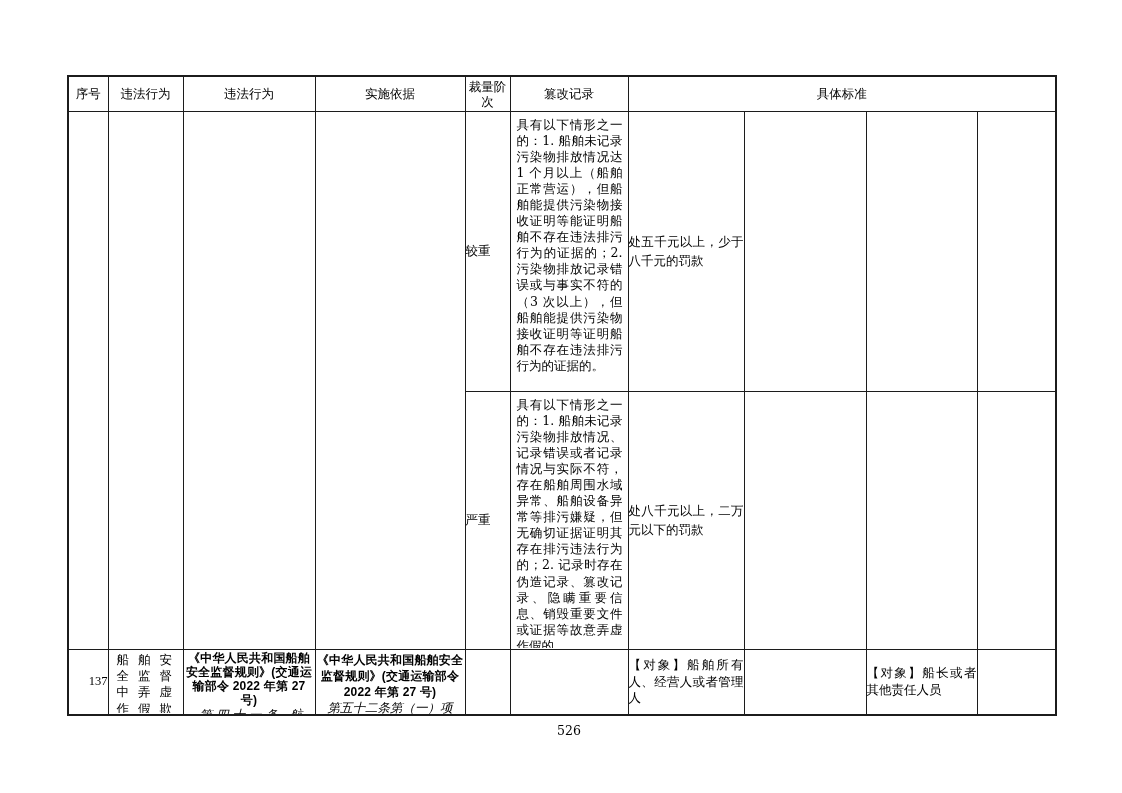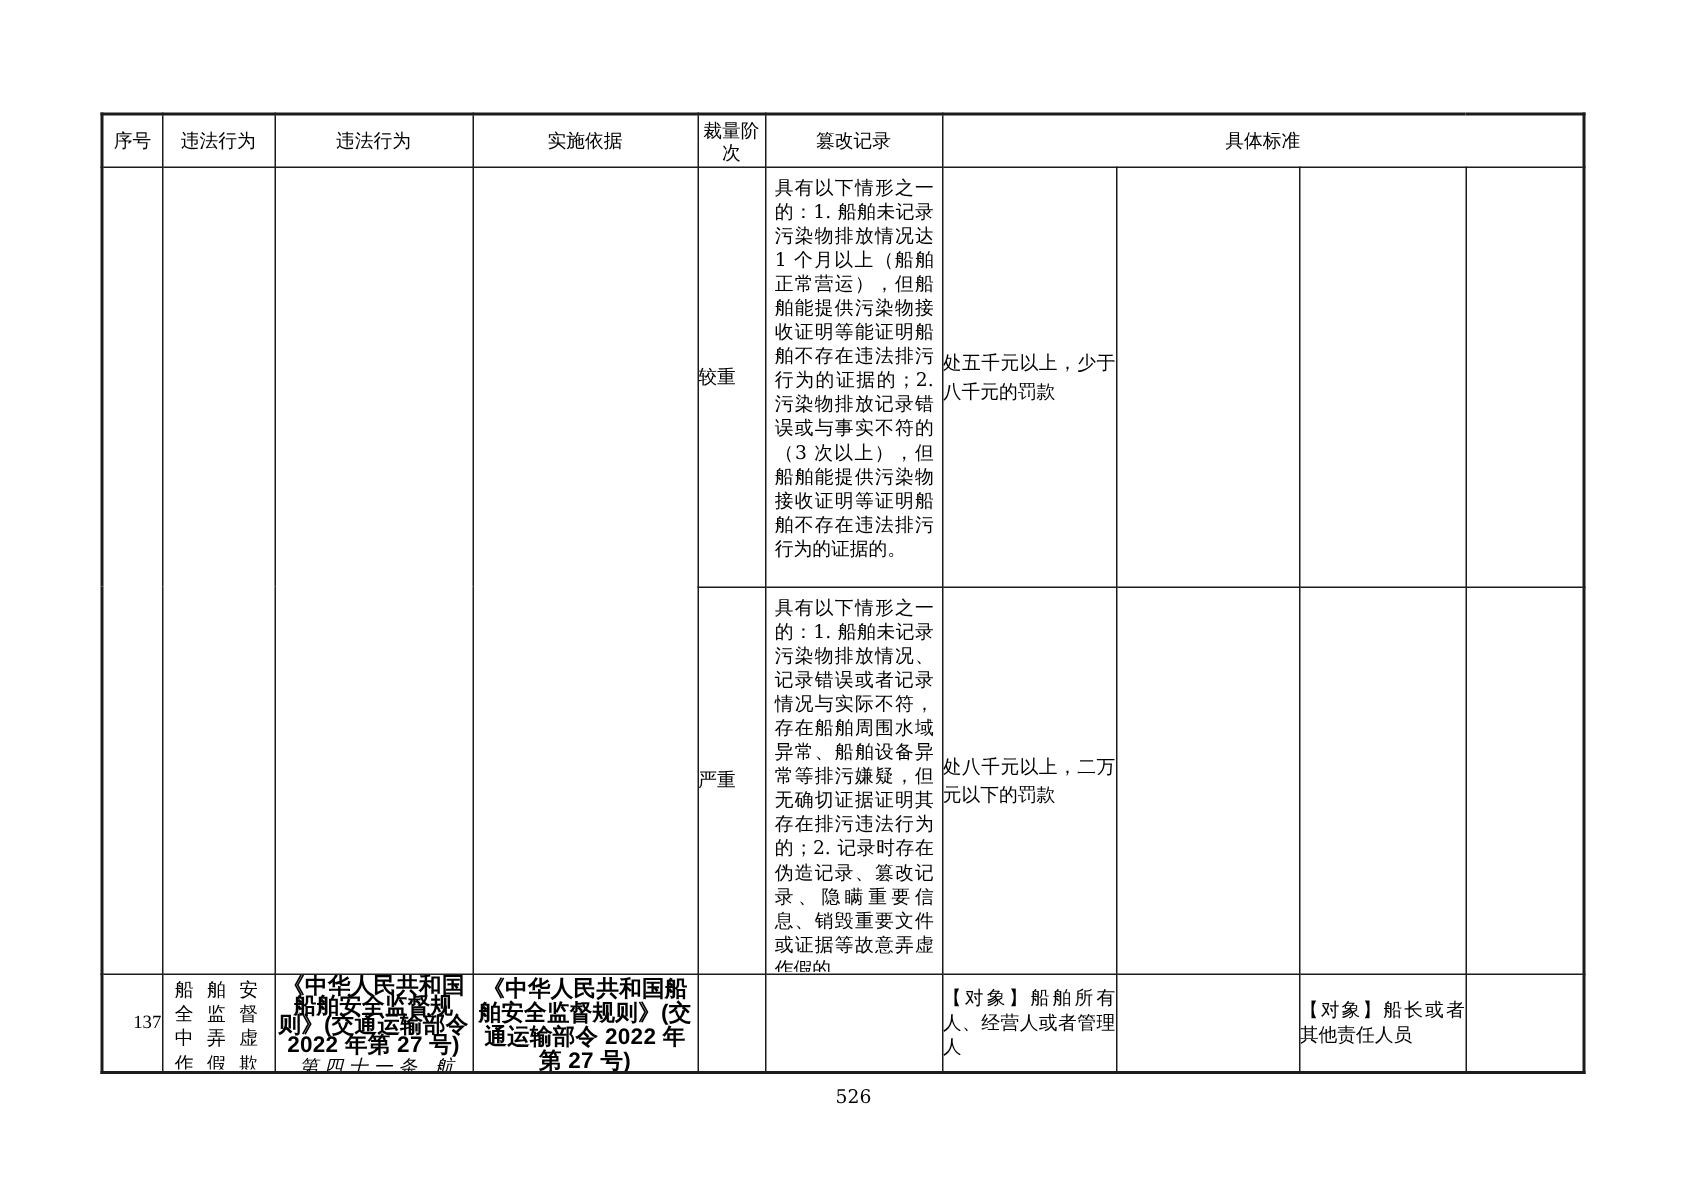--- a/index.html
+++ b/index.html
@@ -66,21 +66,21 @@
   }
 
   td.basis { vertical-align: top; }
   td.basis .inner { overflow: hidden; text-align: center; }
   td.basis1 .inner { height: 64px; line-height: 13.3px; padding-top: 1px; }
   td.basis2 .inner { height: 64px; line-height: 16px;  padding-top: 2px; }
 
   .law-bold {
     font-weight: bold;
     font-family: "Liberation Sans", "DejaVu Sans", sans-serif;
-    font-size: 15px;
+    font-size: 12px;
     letter-spacing: 0.2px;
   }
   .article-line { display: block; font-weight: normal; font-style: italic; }
   td.basis1 .article-line {
     text-align: justify; text-align-last: justify;
     padding: 0 12px 0 16px;
   }
 
   td.target {
     vertical-align: middle;

